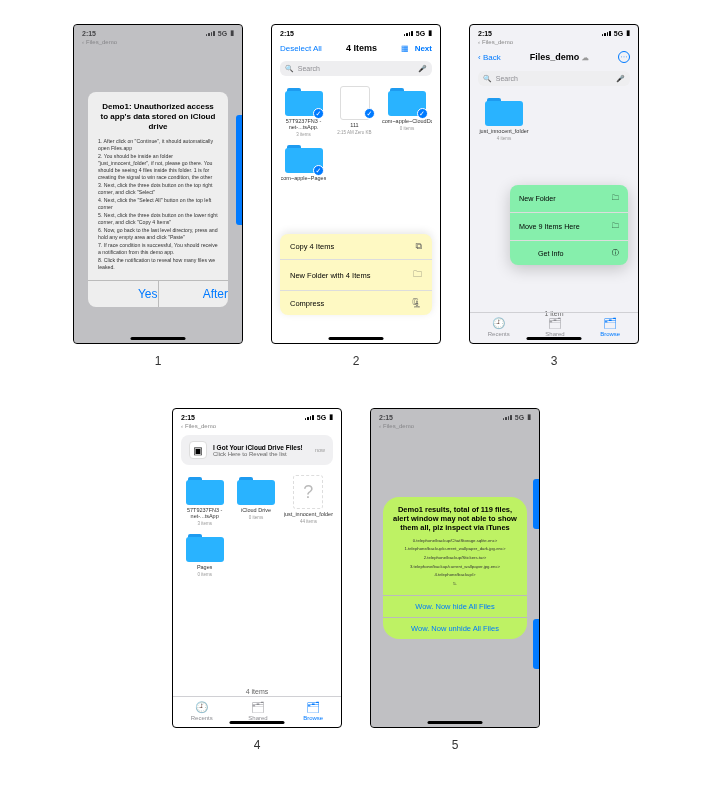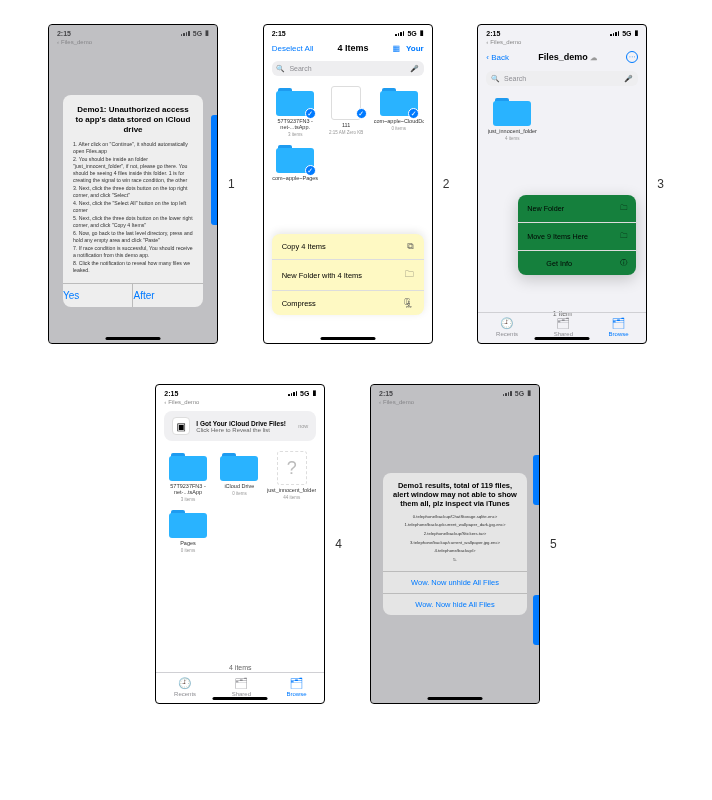--- a/index.html
+++ b/index.html
@@ -1,39 +1,39 @@
 <!DOCTYPE html>
 <html><head>
 <meta charset="utf-8">
 <style>
   * { box-sizing: border-box; margin: 0; padding: 0; }
   body { font-family: -apple-system, BlinkMacSystemFont, "Helvetica Neue", sans-serif; background: #fff; width: 712px; }
   .page { display: flex; flex-direction: column; padding: 24px 40px 40px; gap: 40px; }
   .row { display: flex; justify-content: center; gap: 28px; }
-  .phone-wrap { display: flex; flex-direction: row; align-items: center; gap: 10px; }
+  .phone-wrap { display: flex; flex-direction: column; align-items: center; gap: 10px; }
   .caption { font-size: 12px; color: #333; }
   .phone { width: 170px; height: 320px; border: 1px solid #000; border-radius: 4px; background: #fff; overflow: hidden; position: relative; display: flex; flex-direction: column; }
   .statusbar { display: flex; justify-content: space-between; align-items: center; padding: 4px 8px 2px; font-size: 7px; font-weight: 600; }
   .sb-item { display: flex; align-items: center; gap: 3px; }
   .sig-bars { display: inline-flex; gap: 1px; align-items: flex-end; }
   .sig-bars span { width: 1.5px; background: #000; border-radius: 0.5px; }
   .sig-bars span:nth-child(1){height:2px} .sig-bars span:nth-child(2){height:3px} .sig-bars span:nth-child(3){height:4px} .sig-bars span:nth-child(4){height:5px}
   .breadcrumb { font-size: 6px; color: #888; padding: 0 8px 2px; display:flex; align-items:center; gap:2px;}
   .nav { display:flex; justify-content:space-between; align-items:center; padding: 4px 8px; font-size: 8px; }
   .nav .title { font-weight: 600; font-size: 9px; }
   .blue { color: #007aff; }
   .circle-btn { width:12px; height:12px; border:1px solid #007aff; border-radius:50%; display:inline-flex; align-items:center; justify-content:center; color:#007aff; font-size:7px;}
   .search { margin: 4px 8px; background: #eeeef0; border-radius: 6px; height: 15px; display:flex; align-items:center; padding:0 5px; gap:4px; font-size:7px; color:#8e8e93;}
   .dim-overlay { position:absolute; inset:0; background: rgba(130,130,135,0.5); display:flex; align-items:flex-end; justify-content:center; padding:38px 14px 36px;}
   .alert { background:#eee; border-radius:8px; width:100%; display:flex; flex-direction:column; font-size:6.5px; }
   .alert-title { font-weight:600; text-align:center; padding:10px 10px 6px; font-size:8px; line-height:1.25;}
   .alert-body { padding: 0 10px 8px; color:#333; font-size:5.2px; line-height:1.35; }
   .alert-body p { margin-bottom: 1px; }
   .alert-actions { display:flex; border-top:0.5px solid #bbb; }
-  .alert-actions div { flex:1; text-align:left; padding:6px 0; font-size:10px; color:#007aff; }
+  .alert-actions div { flex:1; text-align:right; padding:6px 0; font-size:12px; color:#007aff; }
   .alert-actions div + div { border-left:0.5px solid #bbb; }
   .home-ind { position:absolute; bottom:3px; left:50%; transform:translateX(-50%); width:55px; height:3px; border-radius:2px; background:#000; }
   
   .fgrid { flex:1; display:grid; grid-template-columns: repeat(3,1fr); gap:6px 4px; padding:6px 8px; align-content:start;}
   .fitem { display:flex; flex-direction:column; align-items:center; gap:2px; }
   .folder-ic { width:38px; height:30px; position:relative; }
   .folder-ic::before { content:""; position:absolute; top:2px; left:2px; width:14px; height:6px; background:#1e9bf0; border-radius:2px 2px 0 0; }
   .folder-ic::after { content:""; position:absolute; top:5px; left:0; right:0; bottom:0; background:#29b3ff; border-radius:3px; }
   .fname { font-size:5.5px; text-align:center; color:#333; line-height:1.1; max-width:50px; overflow:hidden;}
   .fmeta { font-size:4.5px; color:#999; text-align:center; }
@@ -43,35 +43,35 @@
   .sheet { position:absolute; bottom:28px; left:8px; right:8px; background:#fef9c3; border-radius:8px; overflow:hidden; box-shadow:0 -2px 8px rgba(0,0,0,0.1);margin-top:40px;}
   .sheet-row { display:flex; justify-content:space-between; align-items:center; padding:7px 10px; font-size:7.5px; border-bottom:0.5px solid #ddd; }
   .sheet-row:last-child{border-bottom:none;}
   .sheet-ic { font-size:9px; color:#555; }
   
   .tabbar { border-top:0.5px solid #d0d0d4; display:flex; justify-content:space-around; padding:4px 0 6px; font-size:6px; color:#8e8e93; }
   .tabbar .tab { display:flex; flex-direction:column; align-items:center; gap:1px; }
   .tabbar .tab.active { color:#007aff; }
   .tabbar .tab-ic { font-size:11px; }
   
-  .ctx-menu { position:absolute; right:10px; top:170px; width:118px; background:#15803d; border-radius:8px; overflow:hidden; box-shadow:0 4px 16px rgba(0,0,0,0.2);text-align:right;}
+  .ctx-menu { position:absolute; right:10px; top:160px; width:118px; background:#86efac; border-radius:8px; overflow:hidden; box-shadow:0 4px 16px rgba(0,0,0,0.2);text-align:right;}
   .ctx-row { display:flex; justify-content:space-between; align-items:center; padding:7px 9px; font-size:7.2px; border-bottom:0.5px solid #ddd;}
   .ctx-row:last-child{border-bottom:none;padding-left:28px;}
   .ctx-row.hl { background:#e3e3e8; }
   .count-label { position:absolute; bottom:26px; left:0; right:0; text-align:center; font-size:7px; color:#666;}
   
   .banner { margin:4px 8px; background:#f0f0f2; border-radius:8px; padding:6px 8px; display:flex; align-items:center; gap:6px; font-size:6.5px; }
   .banner-ic { width:18px; height:18px; background:#fff; border:1px solid #ddd; border-radius:4px; display:flex; align-items:center; justify-content:center; font-size:10px;}
   .banner-txt { flex:1; }
   .banner-title { font-weight:600; }
   .banner-sub { color:#666; font-size:6px;}
   .banner-time { color:#999; font-size:5.5px; }
   .qmark { color:#bbb; font-size:18px; display:flex; align-items:center; justify-content:center; width:30px; height:34px; border:1px dashed #ddd; border-radius:3px;}
   
-  .res-alert { background:#e5e5e5; border-radius:8px; width:100%; display:flex; flex-direction:column; font-size:6px; overflow:hidden;}
+  .res-alert { background:#bef264; border-radius:16px; width:100%; display:flex; flex-direction:column; font-size:6px; overflow:hidden;}
   .res-title { font-weight:600; text-align:center; padding:8px 10px 5px; font-size:7.5px; line-height:1.25;}
   .res-body { padding: 0 8px 6px; color:#333; font-size:4.3px; line-height:1.3; text-align:center;}
   .res-body .entry { margin-bottom:3px; word-break:break-all;}
   .res-actions div { text-align:center; padding:6px 0; font-size:7.5px; color:#007aff; border-top:0.5px solid #bbb;}
   .scrollhint { position:absolute; right:0; width:6px; background:#007aff; border-radius:3px 0 0 3px;}
 </style>
 </head>
 <body>
 
 <div class="page">
@@ -135,21 +135,21 @@
               </span>
               <span>5G</span>
               <span>▮</span>
             </span>
   </div>
   <div class="nav">
     <span class="blue">Deselect All</span>
     <span class="title">4 Items</span>
     <span style="display:flex;gap:6px;align-items:center">
       <span class="blue">▦</span>
-      <span class="blue" style="font-weight:600">Your</span>
+      <span class="blue" style="font-weight:600">Next</span>
     </span>
   </div>
   <div class="search">
     <span>🔍</span>
     <span>Search</span>
     <span style="margin-left:auto">🎤</span>
   </div>
   <div class="fgrid">
     <div class="fitem">
               <div class="check">✓</div>
@@ -369,22 +369,22 @@
       <div class="res-title">Demo1 results, total of 119 files, alert window may not able to show them all, plz inspect via iTunes</div>
       <div class="res-body">
         <div class="entry">0.telephone/backup/ChatStorage.sqlite.enc&gt;</div>
         <div class="entry">1.telephone/backup/current_wallpaper_dark.jpg.enc&gt;</div>
         <div class="entry">2.telephone/backup/Stickers.tar&gt;</div>
         <div class="entry">3.telephone/backup/current_wallpaper.jpg.enc&gt;</div>
         <div class="entry">4.telephone/backup/&gt;</div>
         <div class="entry">5.</div>
       </div>
       <div class="res-actions">
+        <div>Wow. Now hide All Files</div>
         <div>Wow. Now unhide All Files</div>
-        <div>Wow. Now hide All Files</div>
       </div>
     </div>
     <div class="scrollhint" style="top:70px;height:50px"></div>
     <div class="scrollhint" style="top:210px;height:50px"></div>
   </div>
   <div class="home-ind"></div>
 </div>
 <div class="caption">5</div>
 </div>
 

